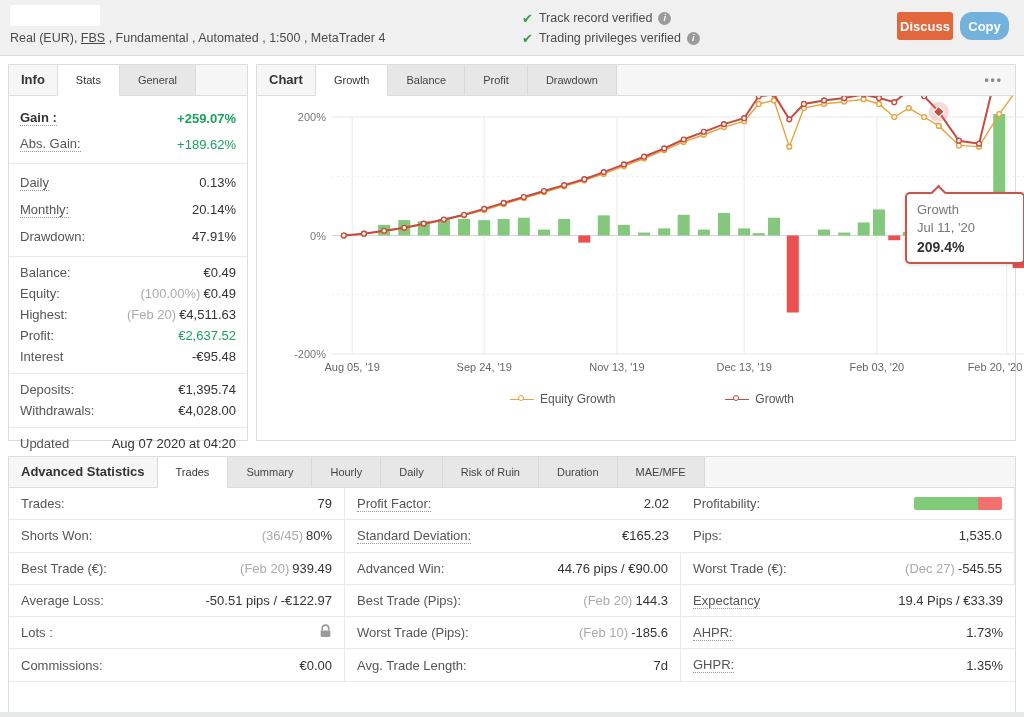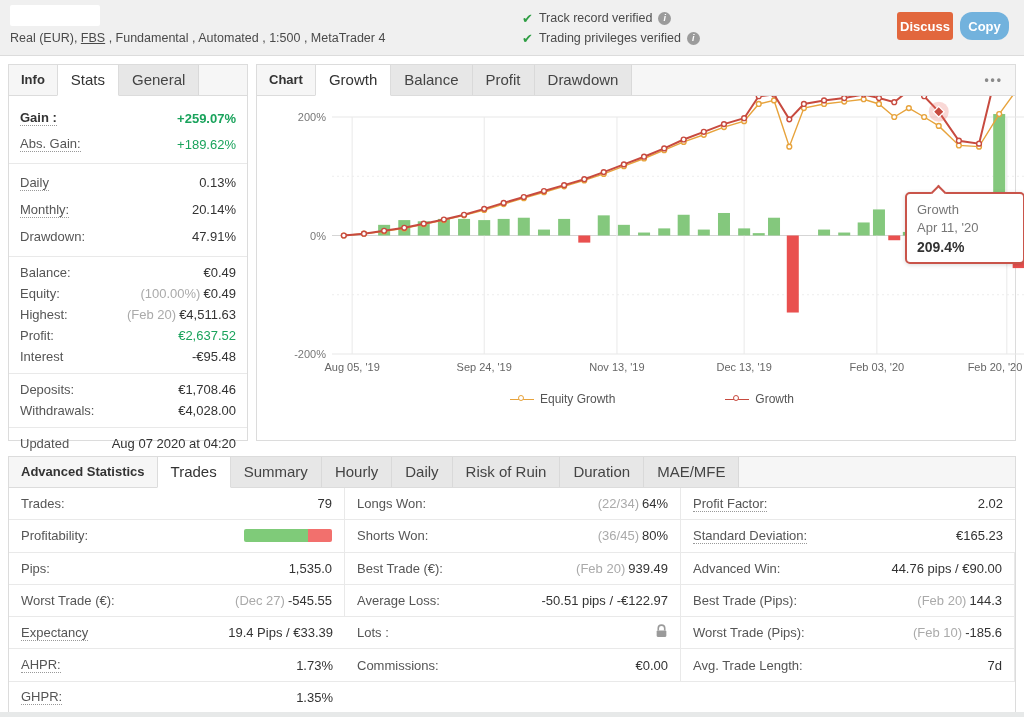--- a/index.html
+++ b/index.html
@@ -29,21 +29,21 @@
   
   .panel { position:absolute; background:#fff; border:1px solid #dcdcdc; }
   .panel-info  { left:8px;   top:64px;  width:240px;  height:377px; }
   .panel-chart { left:256px; top:64px;  width:760px;  height:377px; }
   .panel-stats { left:8px;   top:456px; width:1008px; height:257px; }
 
   .tabbar { display:flex; align-items:stretch; height:31px; background:#f6f6f6;
     border-bottom:1px solid #dcdcdc; position:relative; }
   .tabbar-label { font-weight:bold; font-size:13px; color:#333; padding:0 12px;
     line-height:30px; }
-  .tab { font-size:15px; color:#444; padding:0 13px; line-height:30px;
+  .tab { font-size:11px; color:#444; padding:0 18px; line-height:30px;
     background:#e7e7e7; border-right:1px solid #d9d9d9; cursor:pointer; }
   .tab.active { background:#fff; border-left:1px solid #dcdcdc; border-right:1px solid #dcdcdc;
     margin-bottom:-1px; border-bottom:1px solid #fff; color:#333; }
   .dots-menu { position:absolute; right:12px; top:0; line-height:30px; color:#8a8a8a;
     font-size:12px; font-weight:bold; letter-spacing:2px; cursor:pointer; }
 
   
   .info-body { padding:4px 0 0 0; }
   .info-section { padding:5px 0 6px 0; border-bottom:1px solid #e9e9e9; }
   .info-section:last-child { border-bottom:none; }
@@ -166,21 +166,21 @@
           <span class="ivalue green"><span>€2,637.52</span></span>
         </div>
         <div class="irow">
           <span class="ilabel">Interest</span>
           <span class="ivalue"><span>-€95.48</span></span>
         </div>
       </div>
       <div class="info-section s4">
         <div class="irow">
           <span class="ilabel">Deposits:</span>
-          <span class="ivalue"><span>€1,708.46</span></span>
+          <span class="ivalue"><span>€1,395.74</span></span>
         </div>
         <div class="irow">
           <span class="ilabel">Withdrawals:</span>
           <span class="ivalue"><span>€4,028.00</span></span>
         </div>
       </div>
       <div class="info-section s5">
         <div class="irow">
           <span class="ilabel">Updated</span>
           <span class="ivalue"><span>Aug 07 2020 at 04:20</span></span>
@@ -338,21 +338,21 @@
         <circle cx="685.89" cy="44.69999999999999" r="2.4" fill="#fff" stroke="#c74a3f" stroke-width="1.4"></circle>
         <circle cx="706.0450000000001" cy="47.662499999999994" r="2.4" fill="#fff" stroke="#c74a3f" stroke-width="1.4"></circle>
         <circle cx="726.1999999999999" cy="-35.287499999999994" r="2.4" fill="#fff" stroke="#c74a3f" stroke-width="1.4"></circle>
         <circle cx="745.66" cy="-11.587500000000006" r="2.4" fill="#fff" stroke="#c74a3f" stroke-width="1.4"></circle>
         <circle cx="665.735" cy="15.66749999999999" r="10" fill="rgba(233,99,90,0.25)"></circle>
         <rect x="661.9350000000001" y="11.867499999999989" width="7.6" height="7.6" fill="#c74a3f" stroke="#fff" stroke-width="1.2" transform="rotate(45 665.735 15.66749999999999)"></rect>
       </svg>
     <div class="tooltip">
       <div class="tt-notch"></div>
       <div class="tt-series">Growth</div>
-      <div class="tt-date">Apr 11, '20</div>
+      <div class="tt-date">Jul 11, '20</div>
       <div class="tt-value">209.4%</div>
     </div>
     <div class="legend">
       <div class="legend-item">
         <span class="lmark">
           <span class="lline" style="background:#e7a33c"></span>
             <span class="lcirc" style="border-color:#e7a33c"></span>
         </span>
         <span>Equity Growth</span>
       </div>
@@ -376,24 +376,20 @@
       <div class="tab">Daily</div>
       <div class="tab">Risk of Ruin</div>
       <div class="tab">Duration</div>
       <div class="tab">MAE/MFE</div>
     </div>
   <div class="stats-grid" id="stats-grid">
       <div class="scell c0">
         <span class="slabel">Trades:</span>
         <span class="svalue"><span>79</span></span>
       </div>
-      <div class="scell c1">
-        <span class="slabel">Longs Won:</span>
-        <span class="svalue"><span class="pre">(22/34)</span><span>64%</span></span>
-      </div>
       <div class="scell c2">
         <span class="slabel dotted">Profit Factor:</span>
         <span class="svalue"><span>2.02</span></span>
       </div>
       <div class="scell c0">
         <span class="slabel">Profitability:</span>
         <span class="pbar">
           <span class="pg" style="width: 73%;"></span>
           <span class="pr"></span>
         </span>

